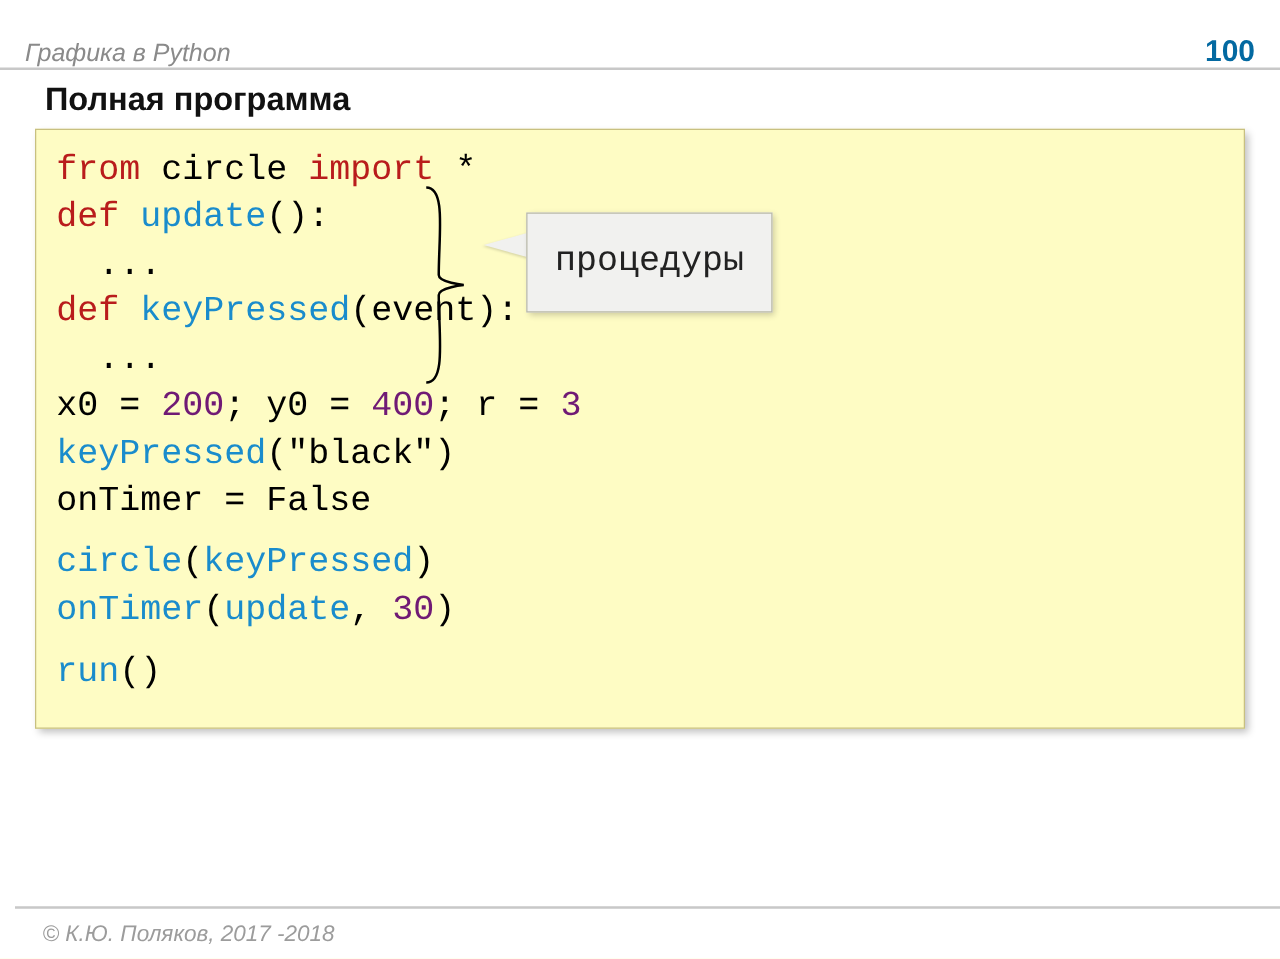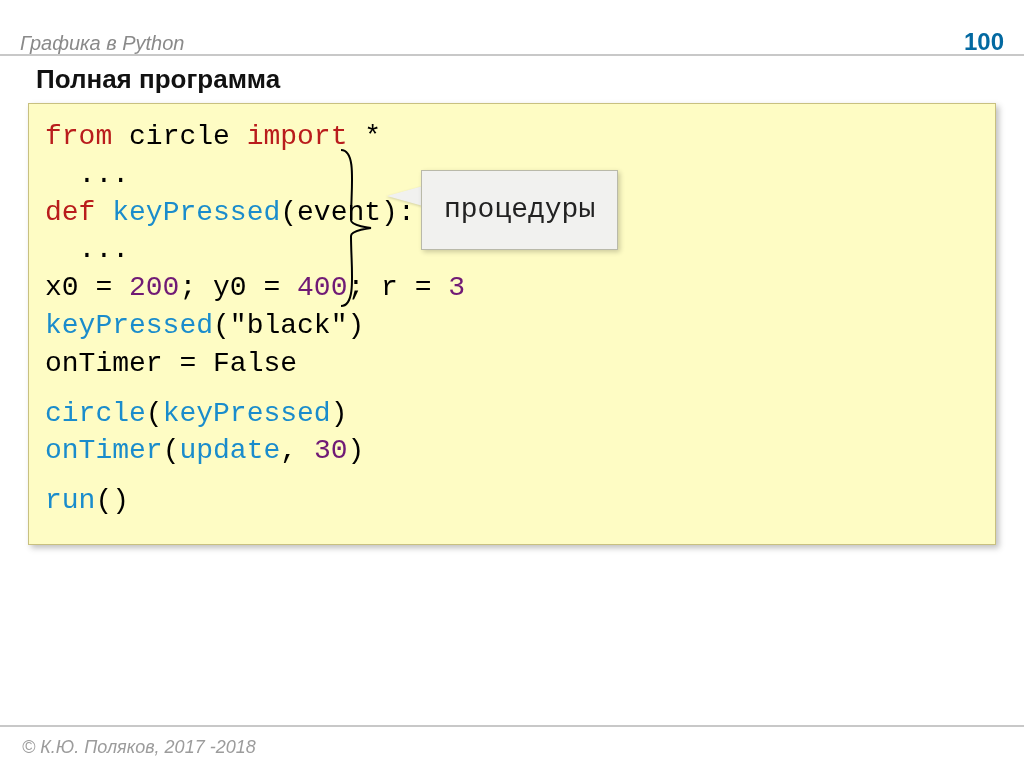--- a/index.html
+++ b/index.html
@@ -78,21 +78,21 @@
     top: 82px;
     width: 0; height: 0;
     border-top: 10px solid transparent;
     border-bottom: 10px solid transparent;
     border-right: 36px solid #f1f1ef;
     filter: drop-shadow(-1px 1px 1px rgba(0,0,0,0.15));
   }
 
   .footer {
     position: absolute;
-    left: 0; right: 0; bottom: 0;
+    left: 12px; right: 0; bottom: 0;
     height: 42px;
     border-top: 2px solid #c8c8c8;
     display: flex;
     justify-content: space-between;
     align-items: center;
     padding: 0 22px;
     color: #9c9c9c;
     font-style: italic;
     font-size: 18px;
   }
@@ -104,20 +104,21 @@
   <span class="header-title">Графика в Python</span>
   <span class="page-num">100</span>
 </div>
 
 <div class="slide-title">Полная программа</div>
 
 <div class="code-block">
 
   <div class="code-line"><span class="kw">from</span><span class="blk"> circle </span><span class="kw">import</span><span class="blk"> *</span></div>
 
+  <div class="code-line"><span class="kw">def</span><span class="fn"> update</span><span class="blk">():</span></div>
 
   <div class="code-line">  ...</div>
 
   <div class="code-line"><span class="kw">def</span><span class="fn"> keyPressed</span><span class="blk">(event):</span></div>
 
   <div class="code-line">  ...</div>
 
   <div class="code-line"><span class="blk">x0 = </span><span class="num">200</span><span class="blk">; y0 = </span><span class="num">400</span><span class="blk">; r = </span><span class="num">3</span></div>
 
   <div class="code-line"><span class="fn">keyPressed</span><span class="blk">("black")</span></div>

